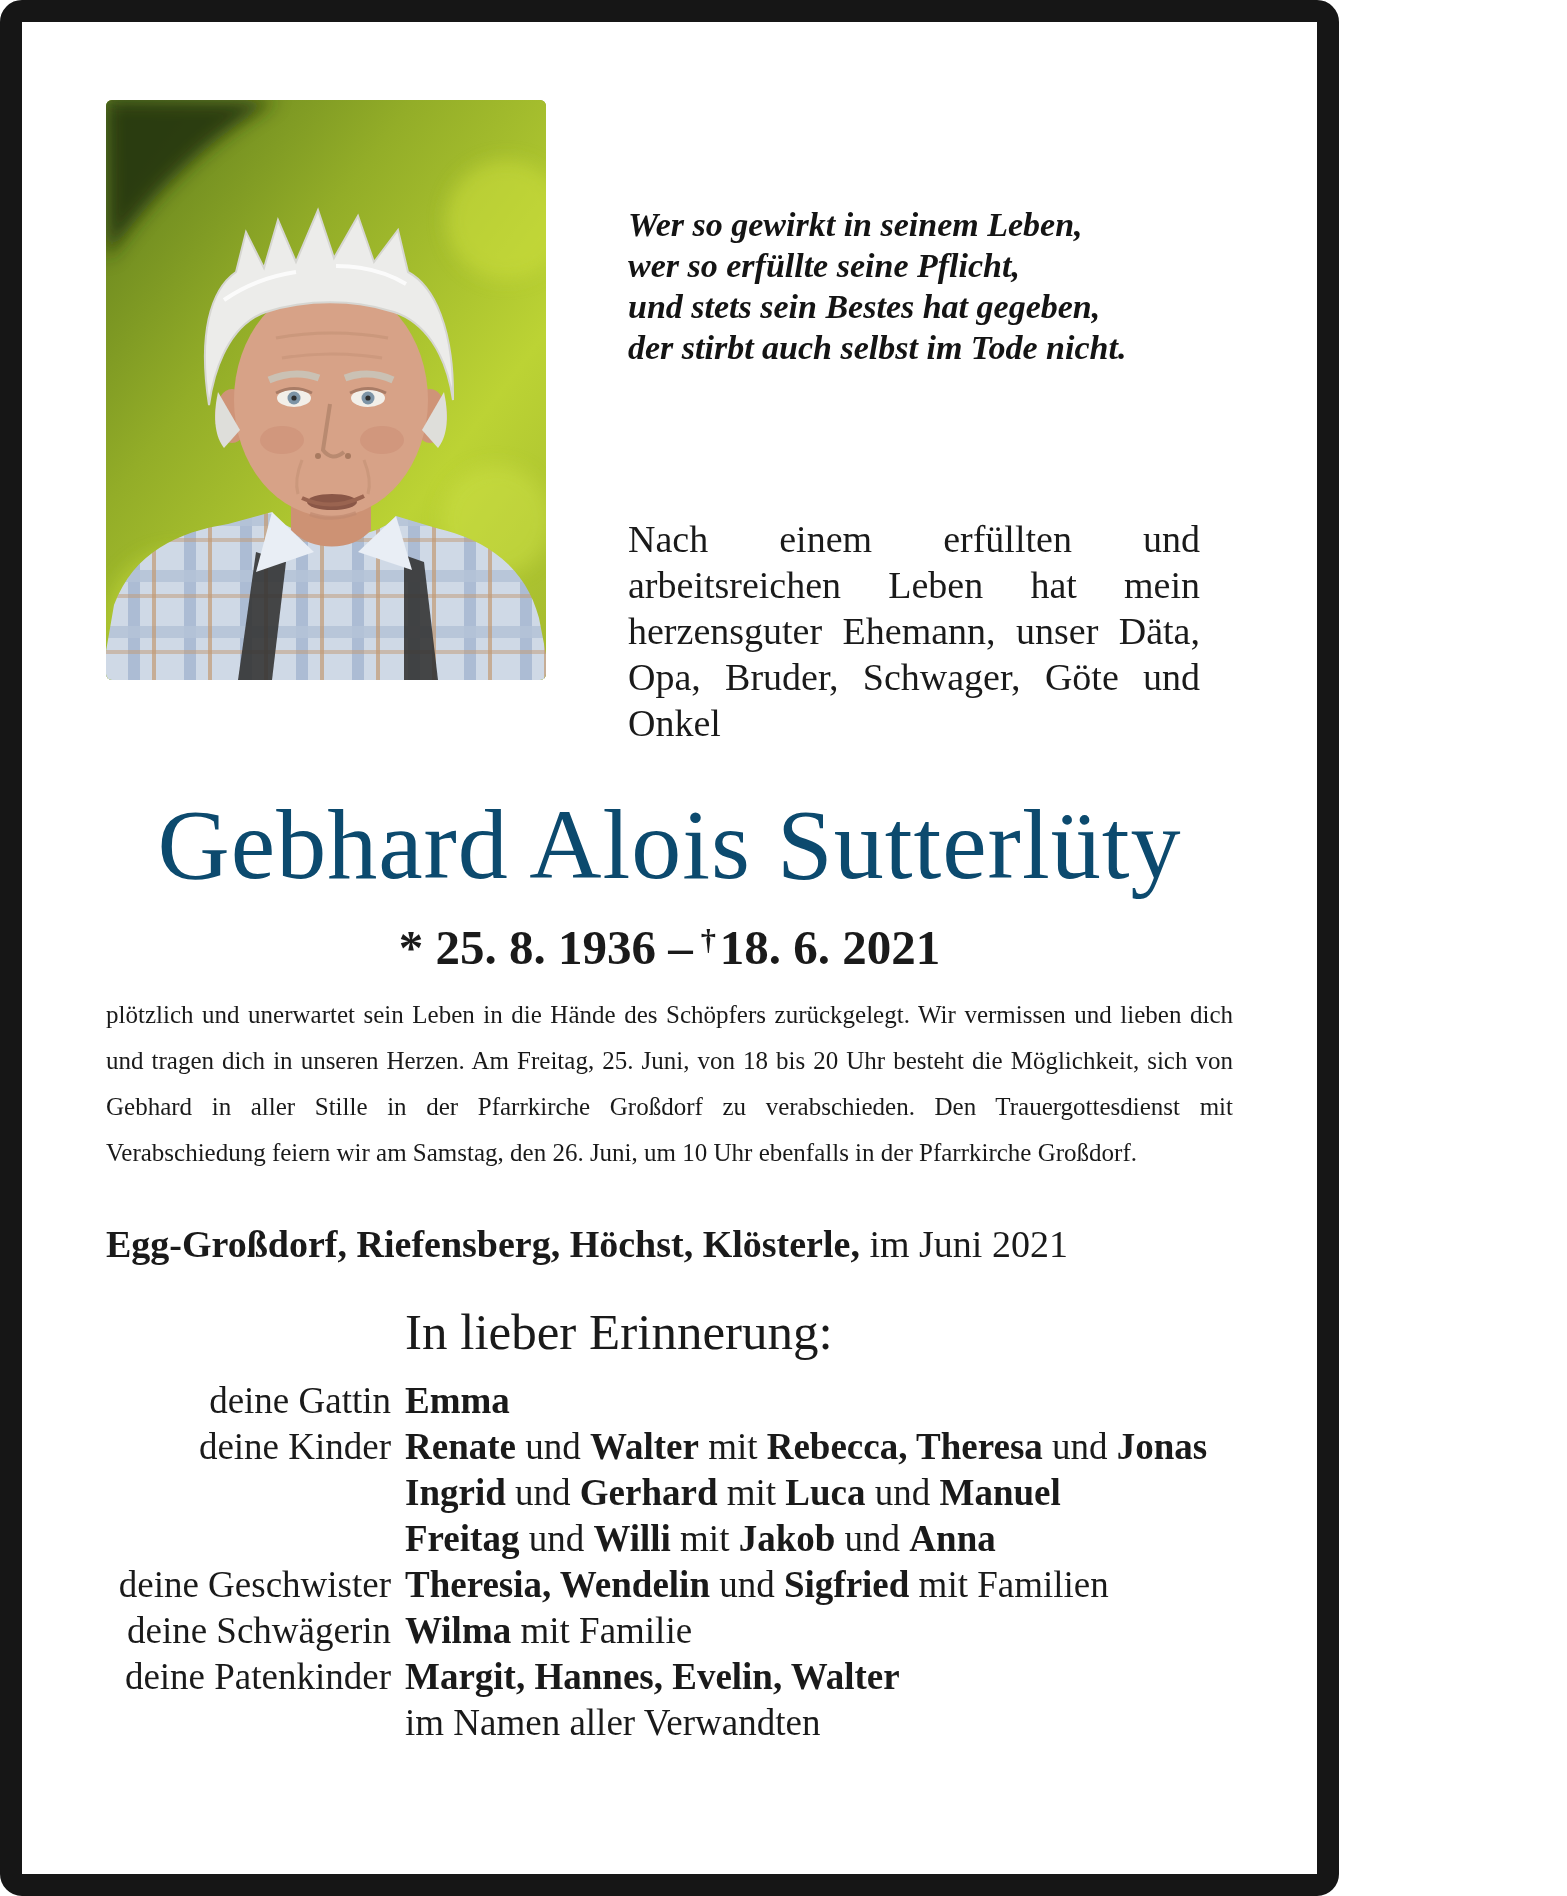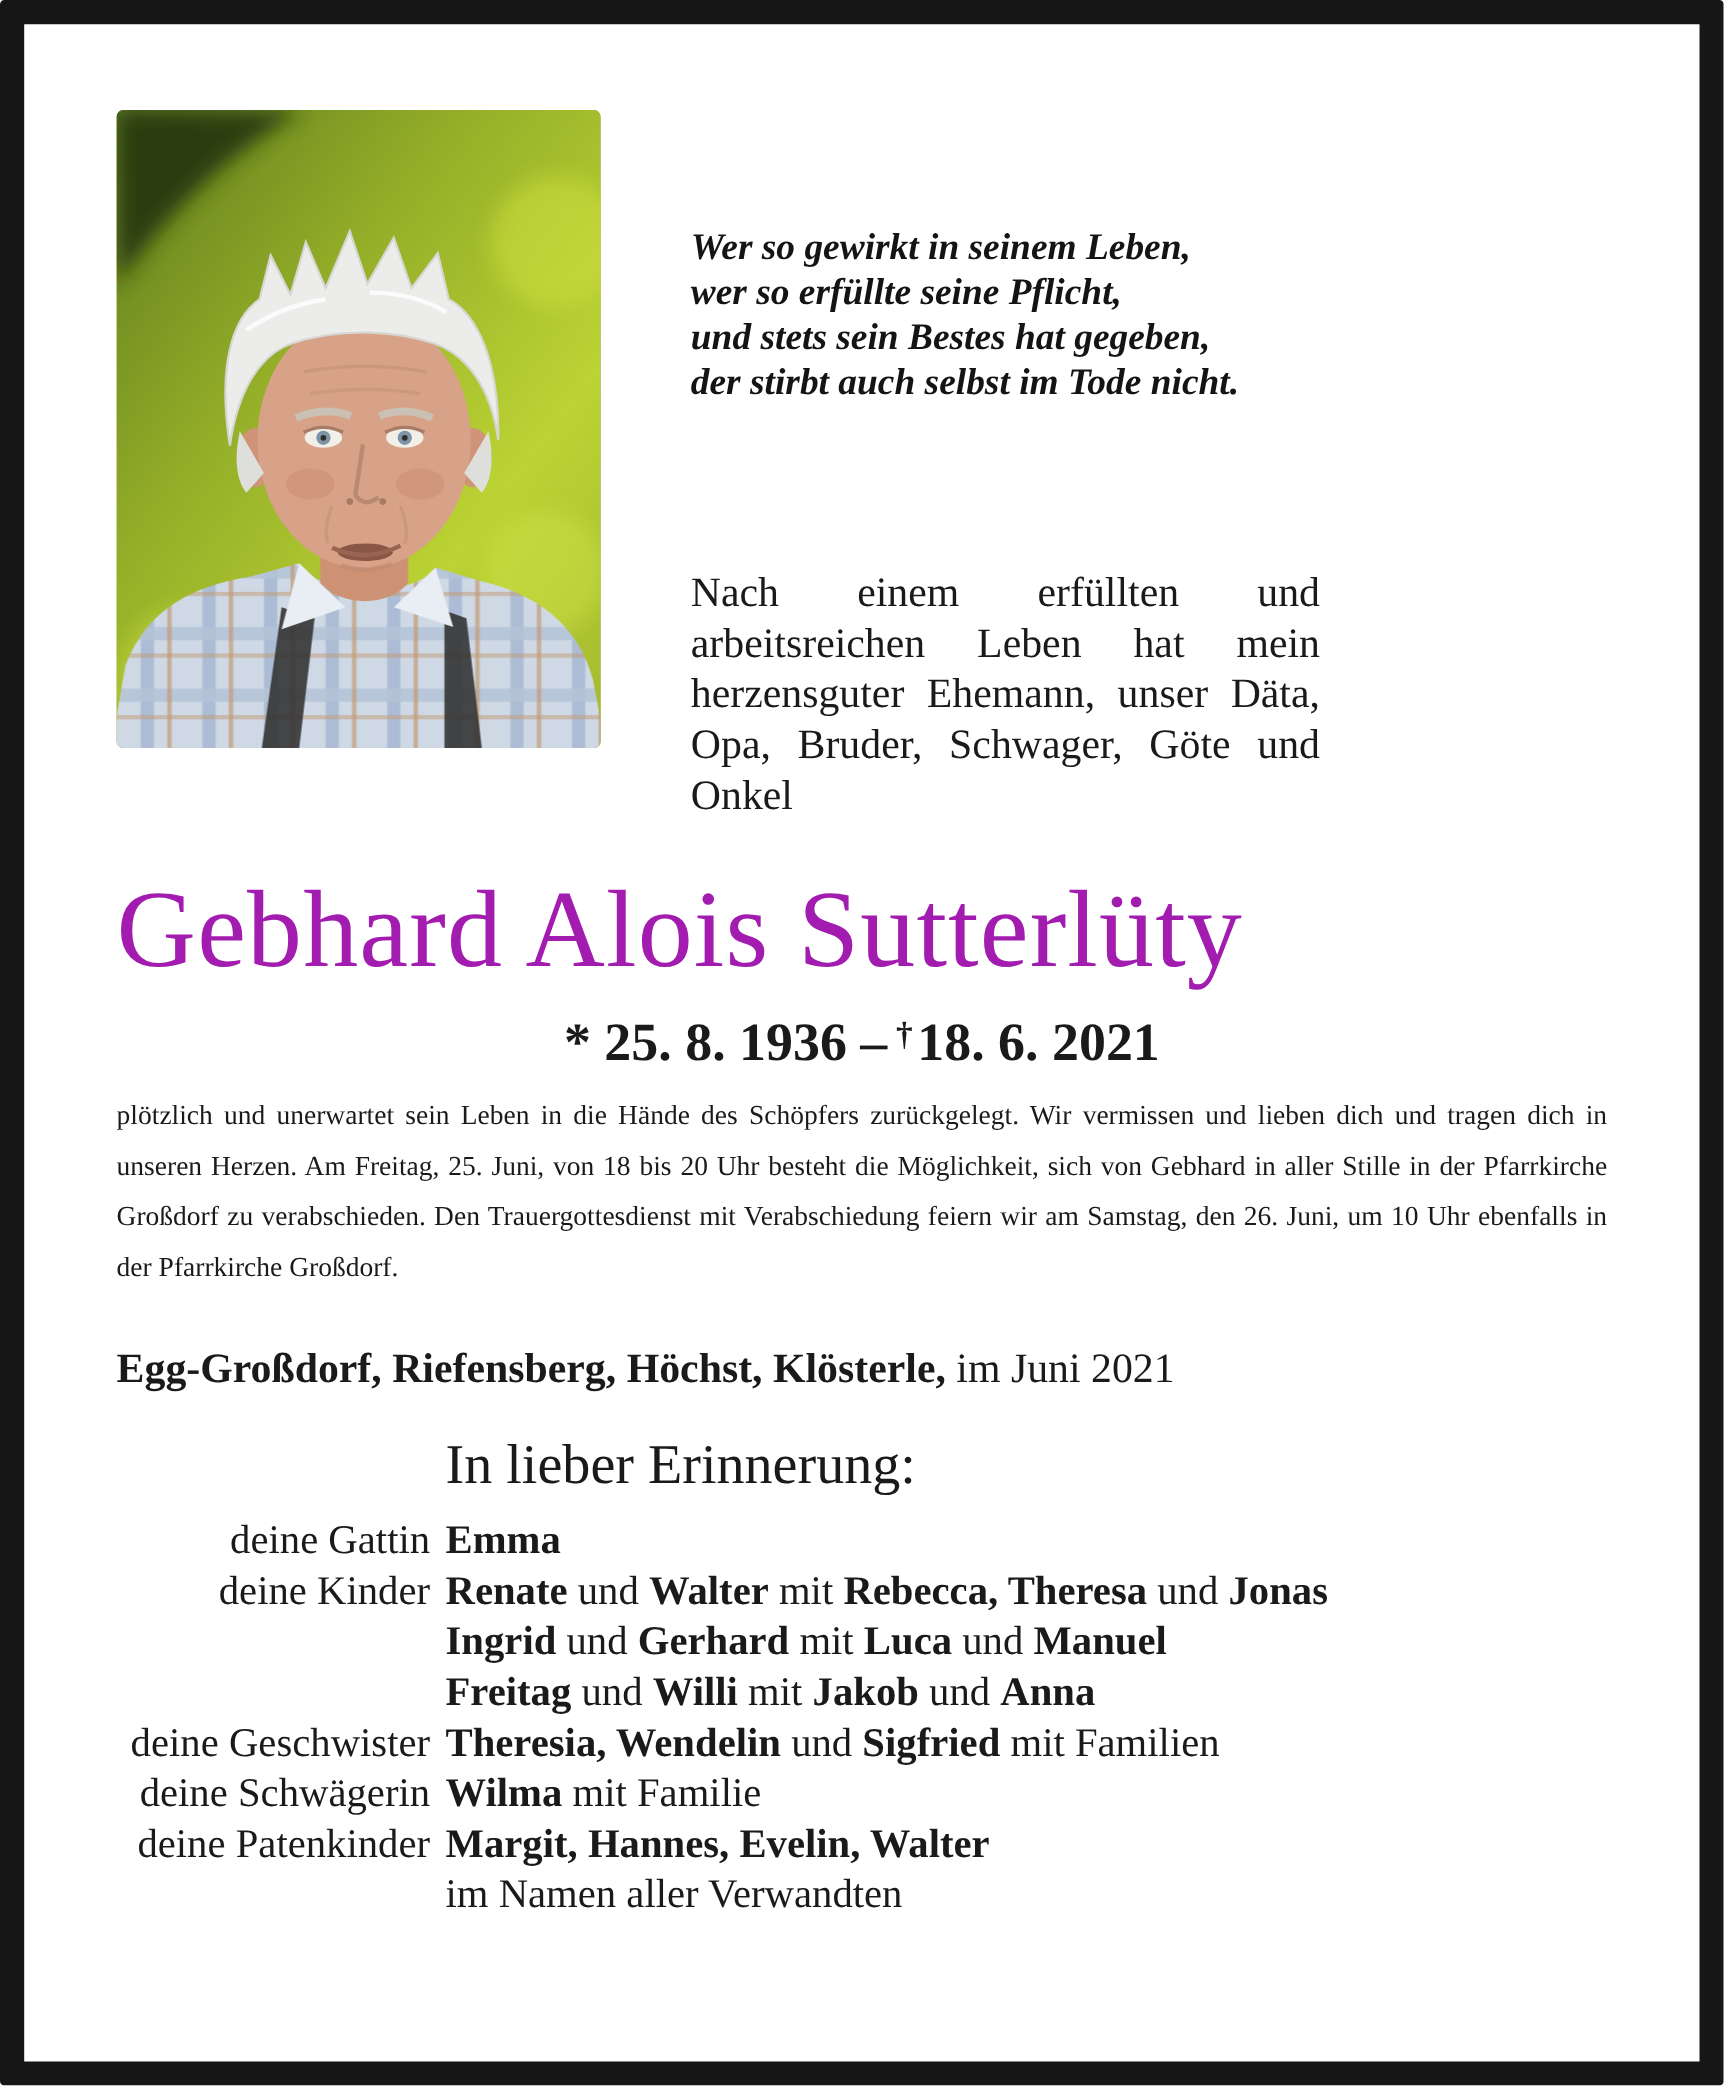--- a/index.html
+++ b/index.html
@@ -8,24 +8,24 @@
     background: #ffffff;
   }
   body {
     width: 1567px;
     height: 1896px;
     font-family: "Liberation Serif", "DejaVu Serif", serif;
     color: #1a1a1a;
   }
   .page {
     box-sizing: border-box;
-    width: 1567px;
+    width: 1339px;
     height: 1896px;
     border: 22px solid #161616;
-    border-radius: 4px;
+    border-radius: 22px;
     background: #ffffff;
     overflow: hidden;
   }
   .content {
     padding: 78px 84px 0 84px;
   }
   .top-row {
     display: flex;
     align-items: flex-start;
   }
@@ -51,26 +51,26 @@
     color: #141414;
   }
   .intro {
     margin-top: 148px;
     font-size: 38px;
     line-height: 46px;
     text-align: justify;
   }
   .deceased-name {
     margin-top: 44px;
-    text-align: left;
+    text-align: center;
     font-size: 100px;
     line-height: 1.1;
     font-weight: 400;
     letter-spacing: 1px;
-    color: #a21caf;
+    color: #0c4a6e;
   }
   .life-dates {
     margin-top: 16px;
     text-align: center;
     font-weight: 700;
     font-size: 49px;
     line-height: 48px;
   }
   .life-dates sup {
     font-size: 0.62em;

